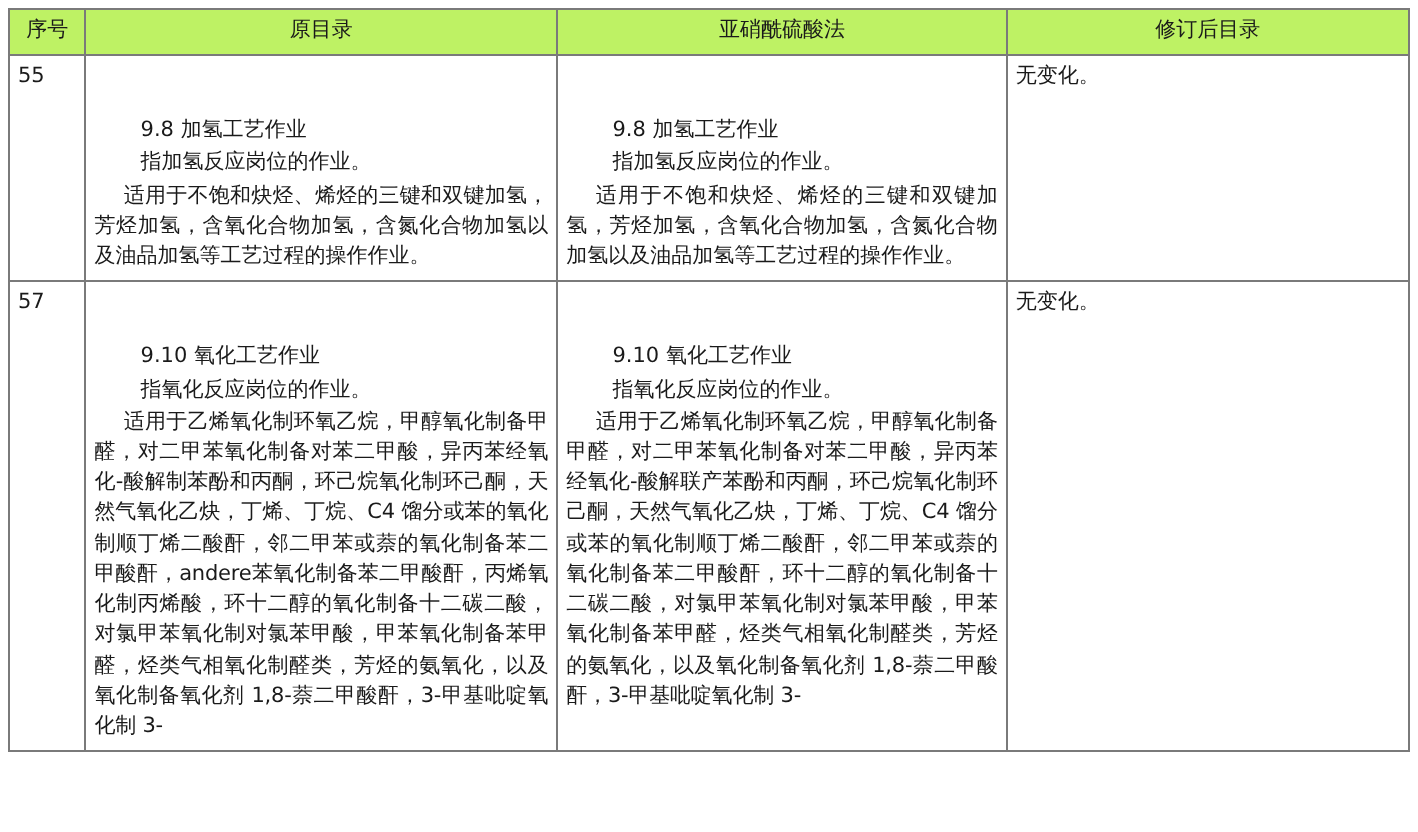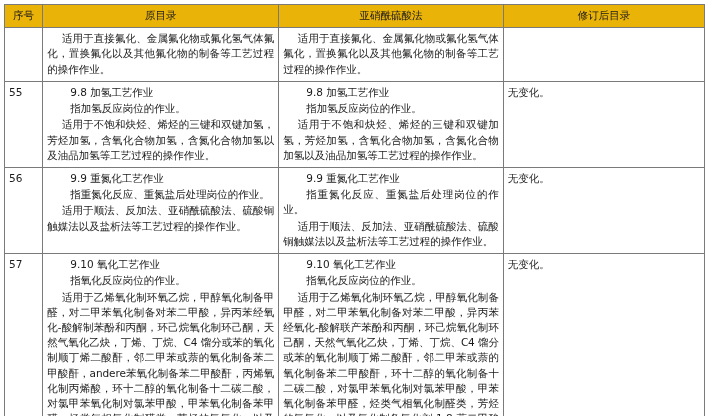--- a/index.html
+++ b/index.html
@@ -27,21 +27,21 @@
     padding: 3px 4px 4px 4px;
     font-size: 10.5px;
     line-height: 1.45;
   }
   th.col-head {
     text-align: center;
     vertical-align: middle;
     font-weight: normal;
     padding: 4px 2px;
     font-size: 11px;
-    background: #eab308;
+    background: #bef264;
   }
   .col-no    { width: 34px; }
   .col-orig  { width: 210px; }
   .col-rev   { width: 200px; }
   .col-note  { width: 179px; }
 
   td.cell-no {
     text-align: left;
     vertical-align: middle;
     font-size: 11px;
@@ -52,21 +52,21 @@
   }
   .para {
     margin: 0;
     text-align: justify;
     text-justify: inter-ideograph;
   }
   .para + .para {
     margin-top: 1px;
   }
   .indent1 { text-indent: 1.4em; }
-  .indent2 { text-indent: 2.2em; }
+  .indent2 { text-indent: 2.2em; margin-top: 27px; }
   .tight { letter-spacing: -0.1px; }
 </style>
 </head>
 <body>
 
 <table class="doc-table">
   <colgroup>
     <col class="col-no">
     <col class="col-orig">
     <col class="col-rev">
@@ -74,60 +74,36 @@
   </colgroup>
   <thead>
     <tr>
       <th class="col-head">序号</th>
       <th class="col-head">原目录</th>
       <th class="col-head">亚硝酰硫酸法</th>
       <th class="col-head">修订后目录</th>
     </tr>
   </thead>
   <tbody>
-    <tr>
-      <td class="cell-no"></td>
-      <td>
-        <p class="para indent1">适用于直接氟化、金属氟化物或氟化氢气体氟化，置换氟化以及其他氟化物的制备等工艺过程的操作作业。</p>
-      </td>
-      <td>
-        <p class="para indent1">适用于直接氟化、金属氟化物或氟化氢气体氟化，置换氟化以及其他氟化物的制备等工艺过程的操作作业。</p>
-      </td>
-      <td class="cell-note"></td>
-    </tr>
 
     <tr>
       <td class="cell-no">55</td>
       <td>
         <p class="para indent2">9.8 加氢工艺作业</p>
         <p class="para indent2">指加氢反应岗位的作业。</p>
         <p class="para indent1">适用于不饱和炔烃、烯烃的三键和双键加氢，芳烃加氢，含氧化合物加氢，含氮化合物加氢以及油品加氢等工艺过程的操作作业。</p>
       </td>
       <td>
         <p class="para indent2">9.8 加氢工艺作业</p>
         <p class="para indent2">指加氢反应岗位的作业。</p>
         <p class="para indent1">适用于不饱和炔烃、烯烃的三键和双键加氢，芳烃加氢，含氧化合物加氢，含氮化合物加氢以及油品加氢等工艺过程的操作作业。</p>
       </td>
       <td class="cell-note">无变化。</td>
     </tr>
 
-    <tr>
-      <td class="cell-no">56</td>
-      <td>
-        <p class="para indent2">9.9 重氮化工艺作业</p>
-        <p class="para indent2">指重氮化反应、重氮盐后处理岗位的作业。</p>
-        <p class="para indent1">适用于顺法、反加法、亚硝酰硫酸法、硫酸铜触媒法以及盐析法等工艺过程的操作作业。</p>
-      </td>
-      <td>
-        <p class="para indent2">9.9 重氮化工艺作业</p>
-        <p class="para indent2">指重氮化反应、重氮盐后处理岗位的作业。</p>
-        <p class="para indent1">适用于顺法、反加法、亚硝酰硫酸法、硫酸铜触媒法以及盐析法等工艺过程的操作作业。</p>
-      </td>
-      <td class="cell-note">无变化。</td>
-    </tr>
 
     <tr>
       <td class="cell-no">57</td>
       <td>
         <p class="para indent2">9.10 氧化工艺作业</p>
         <p class="para indent2">指氧化反应岗位的作业。</p>
         <p class="para indent1 tight">适用于乙烯氧化制环氧乙烷，甲醇氧化制备甲醛，对二甲苯氧化制备对苯二甲酸，异丙苯经氧化-酸解制苯酚和丙酮，环己烷氧化制环己酮，天然气氧化乙炔，丁烯、丁烷、C4 馏分或苯的氧化制顺丁烯二酸酐，邻二甲苯或萘的氧化制备苯二甲酸酐，andere苯氧化制备苯二甲酸酐，丙烯氧化制丙烯酸，环十二醇的氧化制备十二碳二酸，对氯甲苯氧化制对氯苯甲酸，甲苯氧化制备苯甲醛，烃类气相氧化制醛类，芳烃的氨氧化，以及氧化制备氧化剂 1,8-萘二甲酸酐，3-甲基吡啶氧化制 3-</p>
       </td>
       <td>
         <p class="para indent2">9.10 氧化工艺作业</p>

